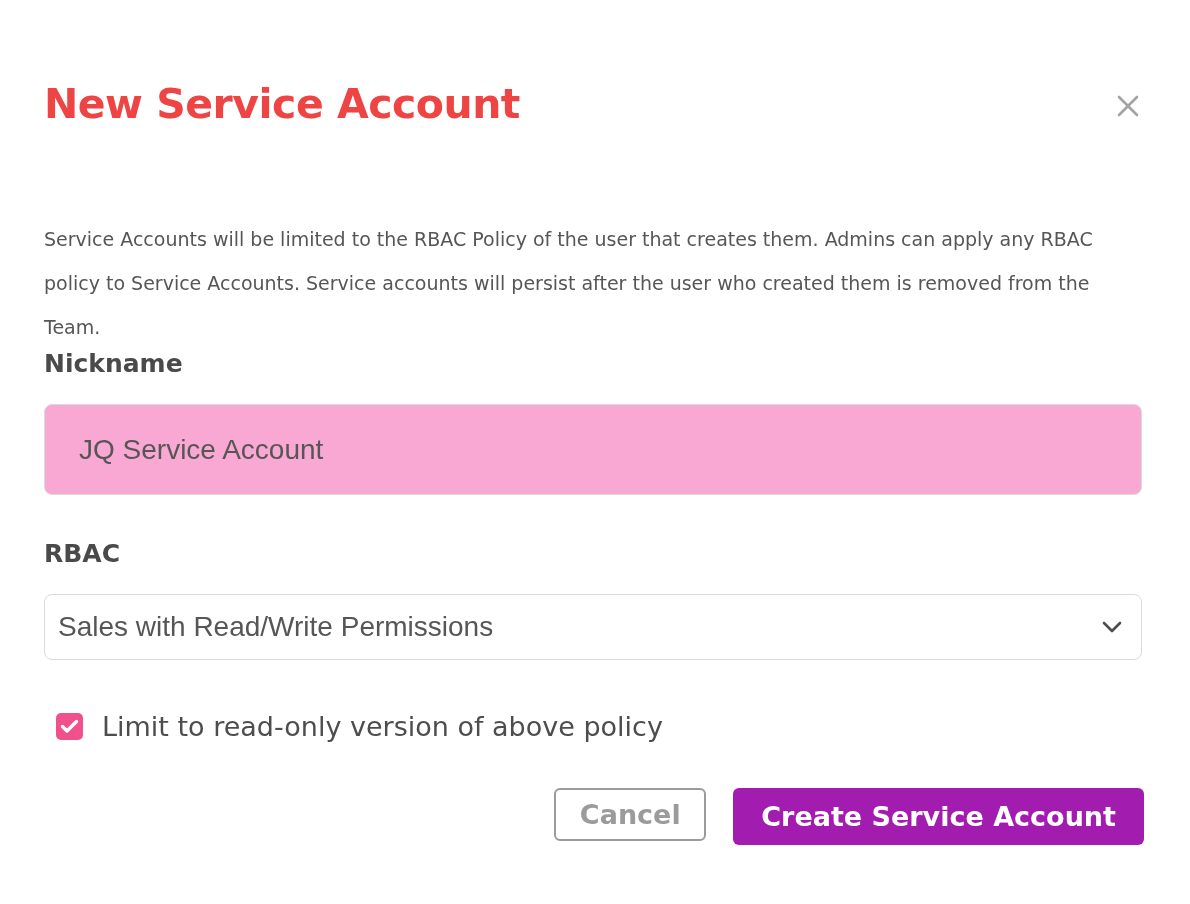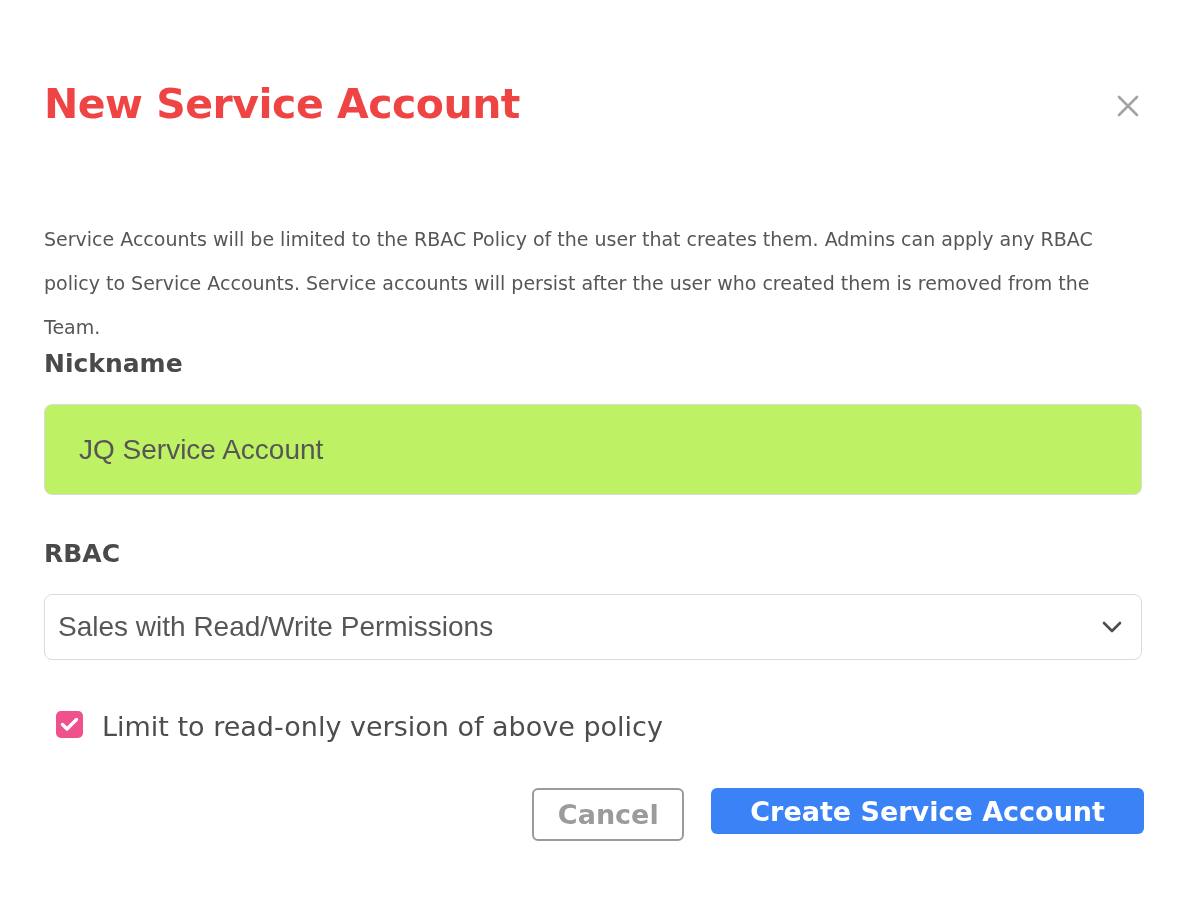--- a/index.html
+++ b/index.html
@@ -59,21 +59,21 @@
     display: block;
     margin-top: 26px;
     width: 1098px;
     height: 91px;
     border: 1px solid #dbdbdb;
     border-radius: 8px;
     padding: 0 20px 0 34px;
     font-family: "Liberation Sans", "DejaVu Sans", sans-serif;
     font-size: 28px;
     color: #565656;
-    background: #bef264;
+    background: #f9a8d4;
     outline: none;
   }
   .rbac-label { margin-top: 44px; }
   .select-box {
     position: relative;
     margin-top: 26px;
     width: 1098px;
     height: 66px;
     border: 1px solid #dbdbdb;
     border-radius: 8px;
@@ -93,21 +93,21 @@
     position: absolute;
     right: 18px;
     top: 50%;
     transform: translateY(-50%);
     display: flex;
   }
   .checkbox-row {
     margin-top: 51px;
     margin-left: 12px;
     display: flex;
-    align-items: flex-start;
+    align-items: center;
     cursor: pointer;
     width: max-content;
   }
   .checkbox {
     width: 27px;
     height: 27px;
     border-radius: 5px;
     background: #f0508c;
     display: flex;
     align-items: center;
@@ -135,25 +135,25 @@
     line-height: 1;
   }
   .btn-cancel {
     background: #ffffff;
     border: 2px solid #9b9b9b;
     color: #9b9b9b;
     width: 152px;
     height: 53px;
   }
   .btn-create {
-    background: #3b82f6;
+    background: #a21caf;
     border: none;
     color: #ffffff;
-    height: 46px;
-    padding: 0 39px;
+    height: 57px;
+    padding: 0 28px;
   }
 </style>
 </head>
 <body>
 
 <div class="modal">
 
   <div class="modal-header">
     <h1 class="modal-title">New Service Account</h1>
     <button class="close-btn" aria-label="Close">

